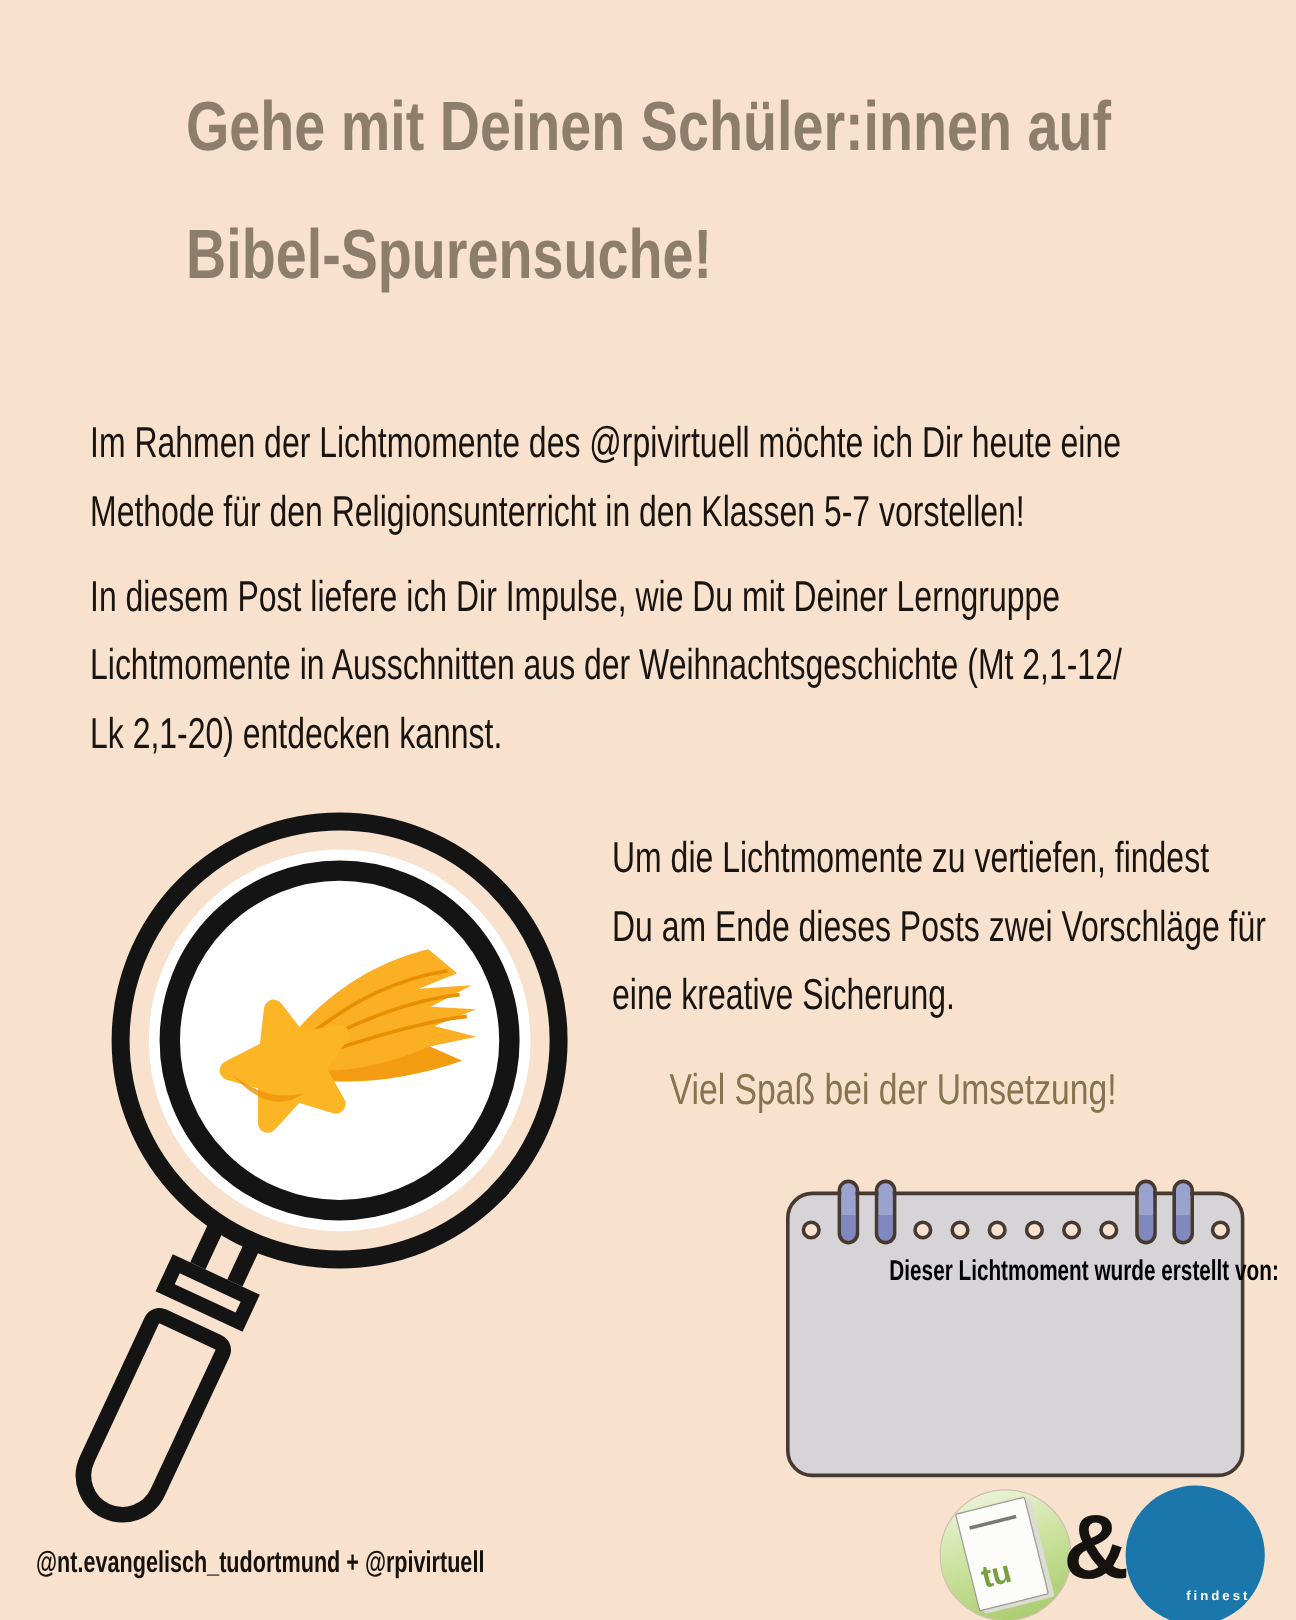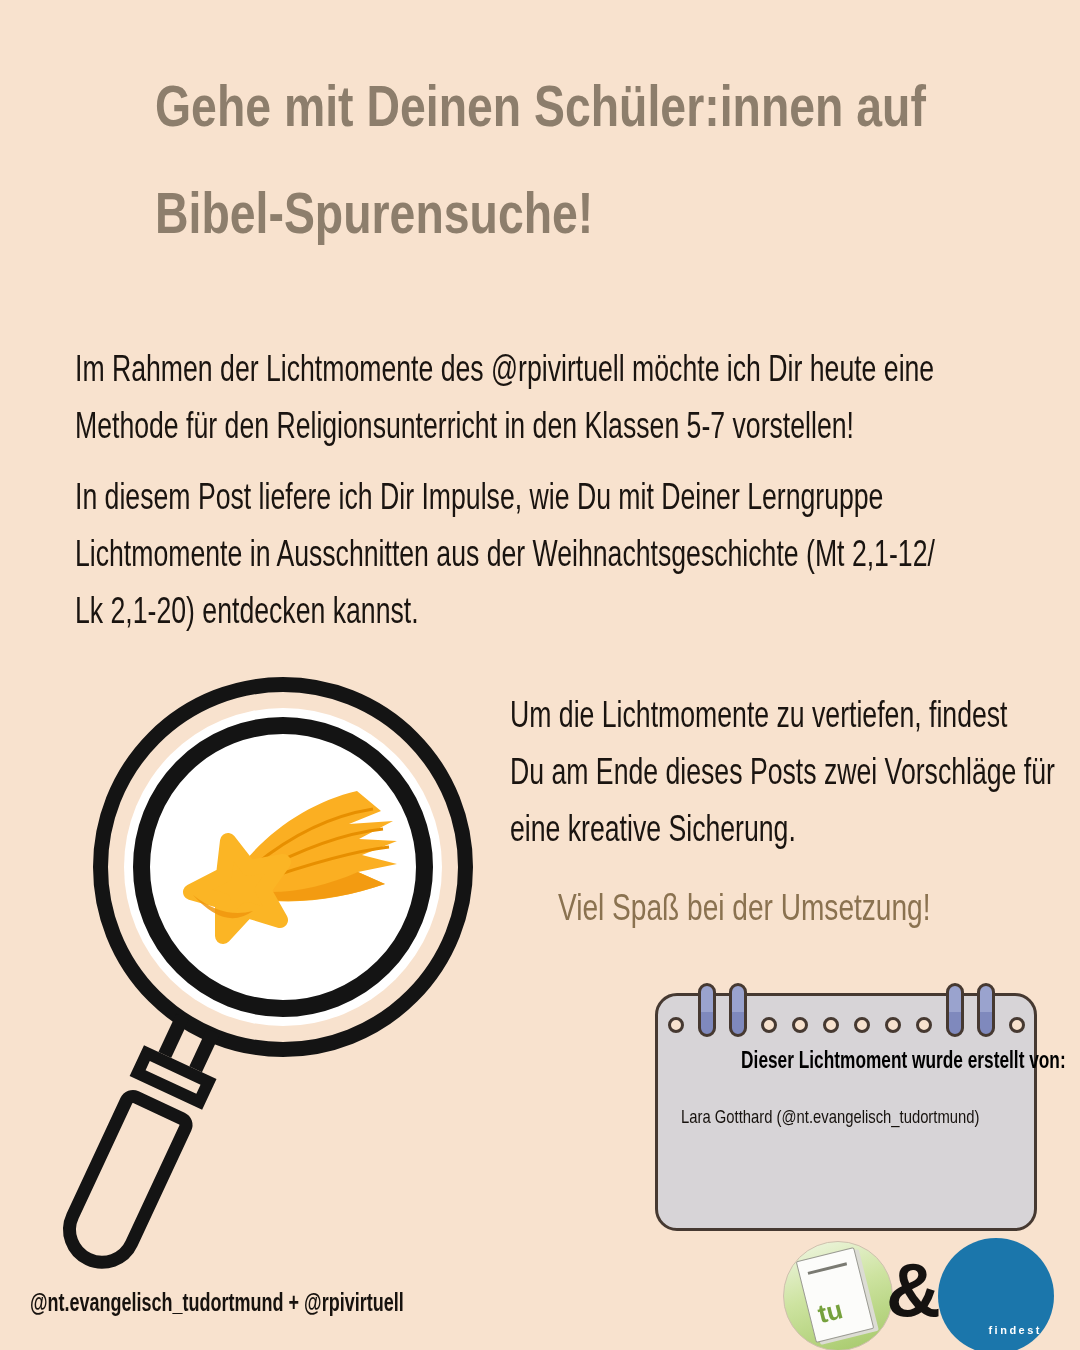--- a/index.html
+++ b/index.html
@@ -132,23 +132,20 @@
     <div class="np-hole" style="left:165px"></div>
     <div class="np-hole" style="left:196px"></div>
     <div class="np-hole" style="left:227px"></div>
     <div class="np-hole" style="left:258px"></div>
     <div class="np-ring" style="left:288px"></div>
     <div class="np-ring" style="left:319px"></div>
     <div class="np-hole" style="left:351px"></div>
     <div class="np-heading">
       <span class="cond" style="transform:scaleX(.72)">Dieser Lichtmoment wurde erstellt von:</span>
     </div>
-    <div class="np-author">
-      <span class="cond sx78">Lara Gotthard (@nt.evangelisch_tudortmund)</span>
-    </div>
   </div>
 
   <div class="footer">
     <span class="cond sx72">@nt.evangelisch_tudortmund + @rpivirtuell</span>
   </div>
 
   <div class="tu-logo">
     <div class="tu-book">
       <div class="tu-line"></div>
       <span class="tu-text">tu</span>

